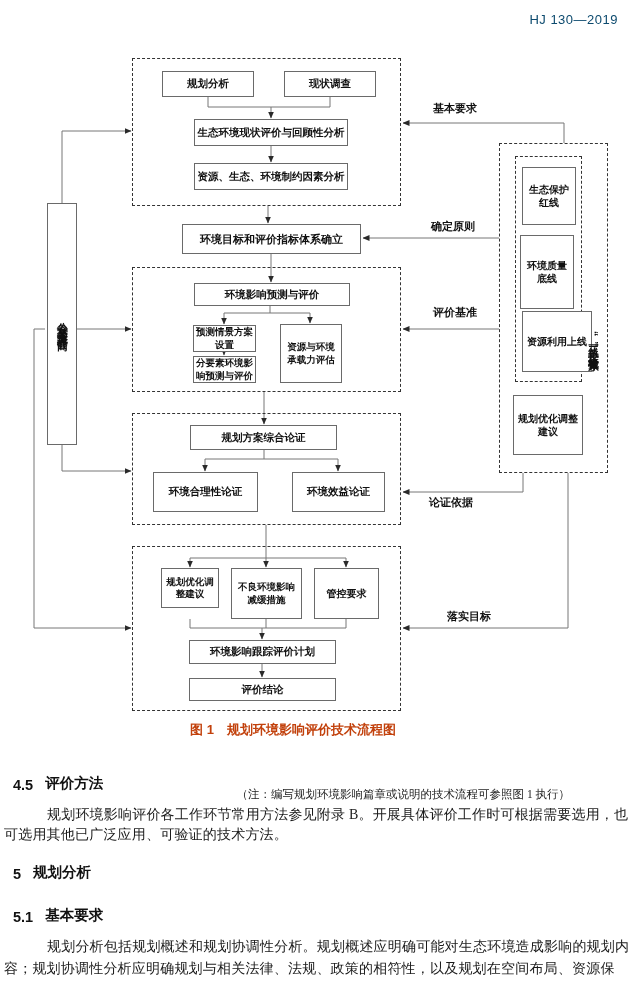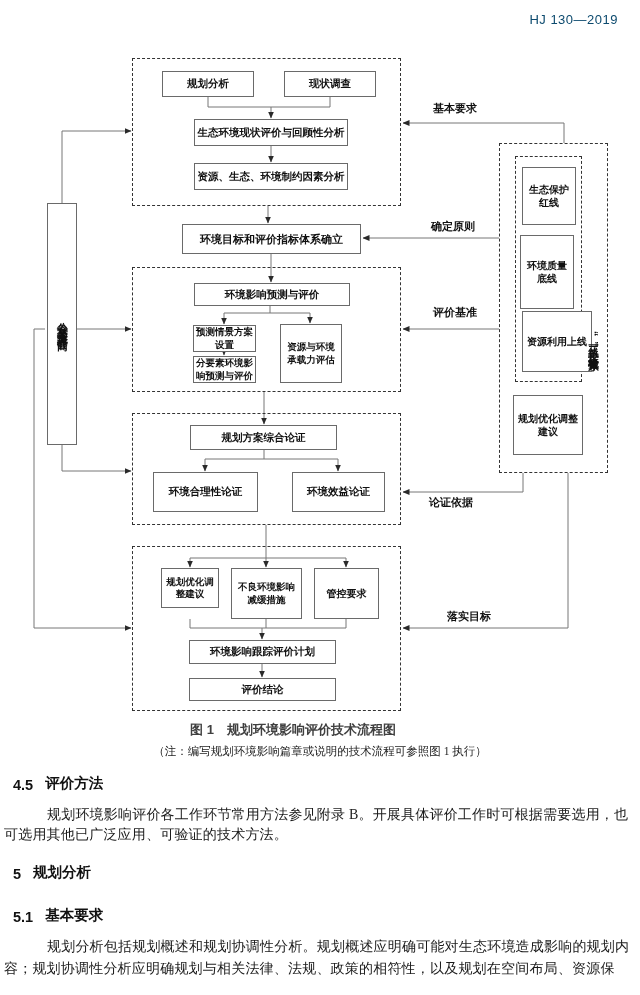--- a/index.html
+++ b/index.html
@@ -40,24 +40,24 @@
   }
   svg.flow{position:absolute;left:0;top:0;pointer-events:none;}
   
   .doc-number{
     position:absolute;top:12px;right:22px;font-size:13px;color:#0c4a6e;
     font-family:"Liberation Sans",sans-serif;letter-spacing:0.5px;
   }
   
   .fig-caption{
     position:absolute;left:93px;top:721px;width:400px;text-align:center;
-    font-weight:bold;font-size:13px;color:#404040;
+    font-weight:bold;font-size:13px;color:#c2410c;
   }
   .fig-note{
-    position:absolute;left:70px;top:744px;width:500px;text-align:center;
+    position:absolute;left:70px;top:787px;width:500px;text-align:right;
     font-size:11.5px;color:#222;font-family:"Liberation Serif",serif;
   }
   
   .sec-head{
     position:absolute;left:13px;display:flex;gap:12px;align-items:flex-end;
     font-weight:bold;font-size:14.5px;color:#111;
     font-family:"Liberation Sans",sans-serif;white-space:nowrap;
   }
   .body-line{
     position:absolute;font-size:14px;color:#1a1a1a;white-space:nowrap;

